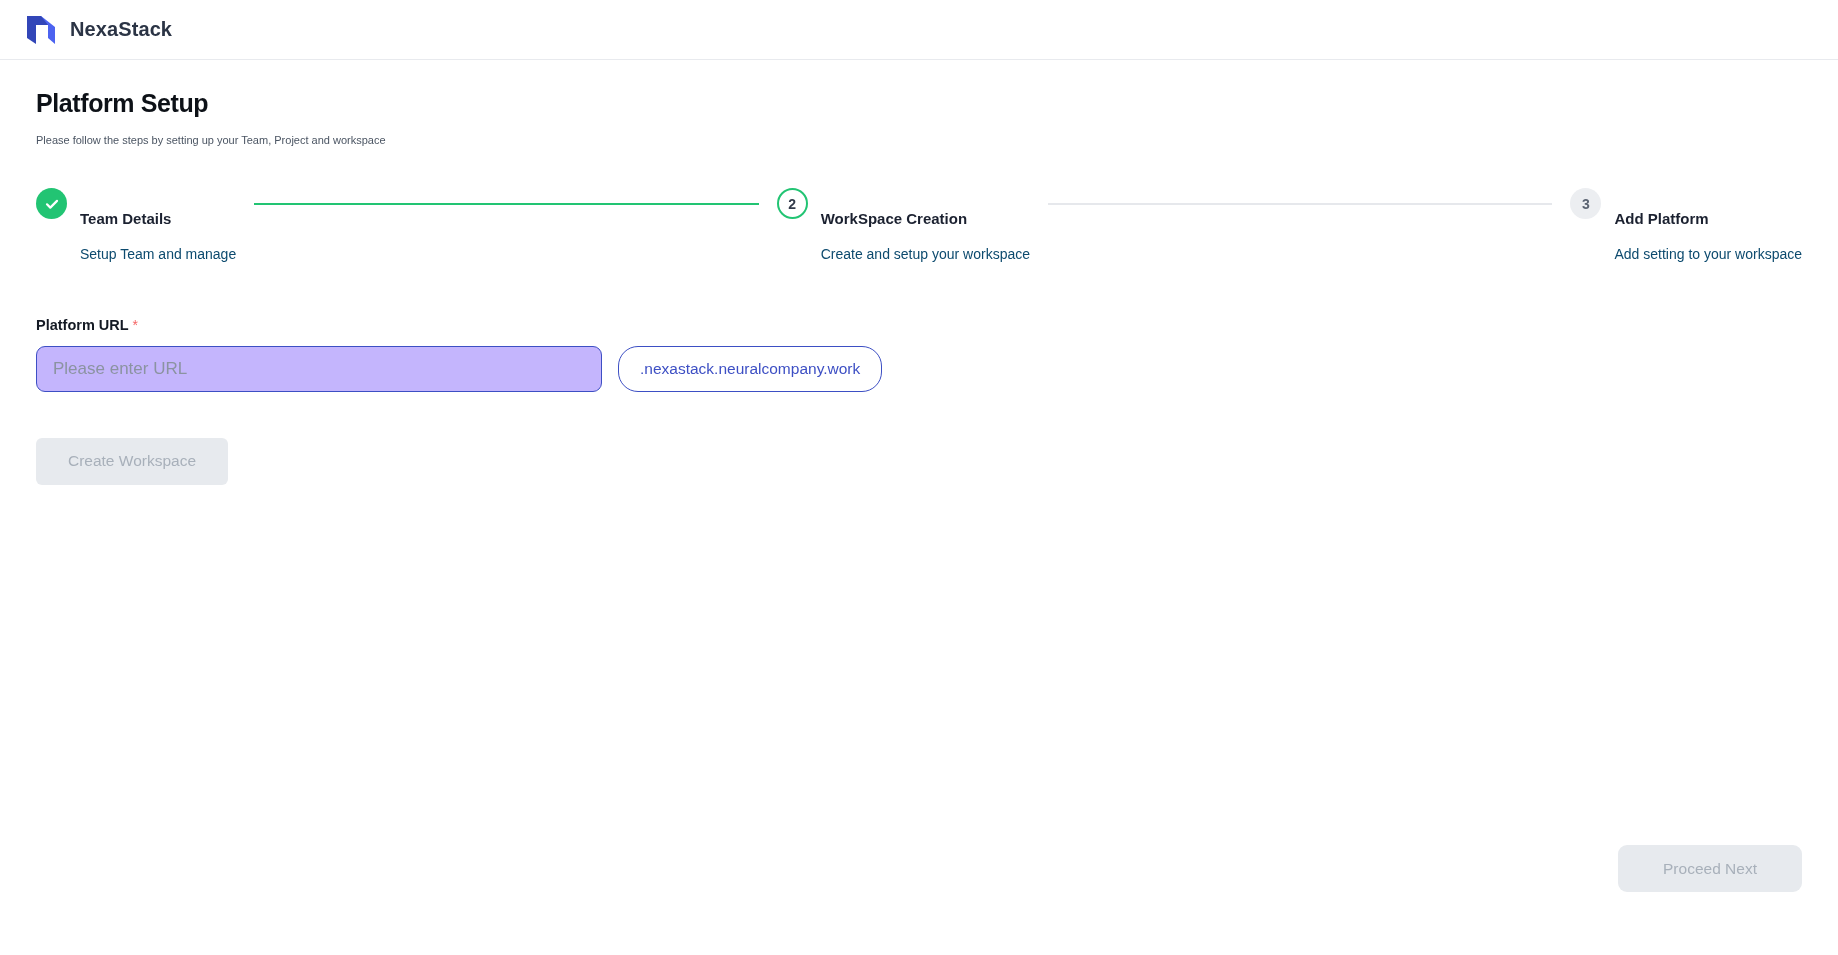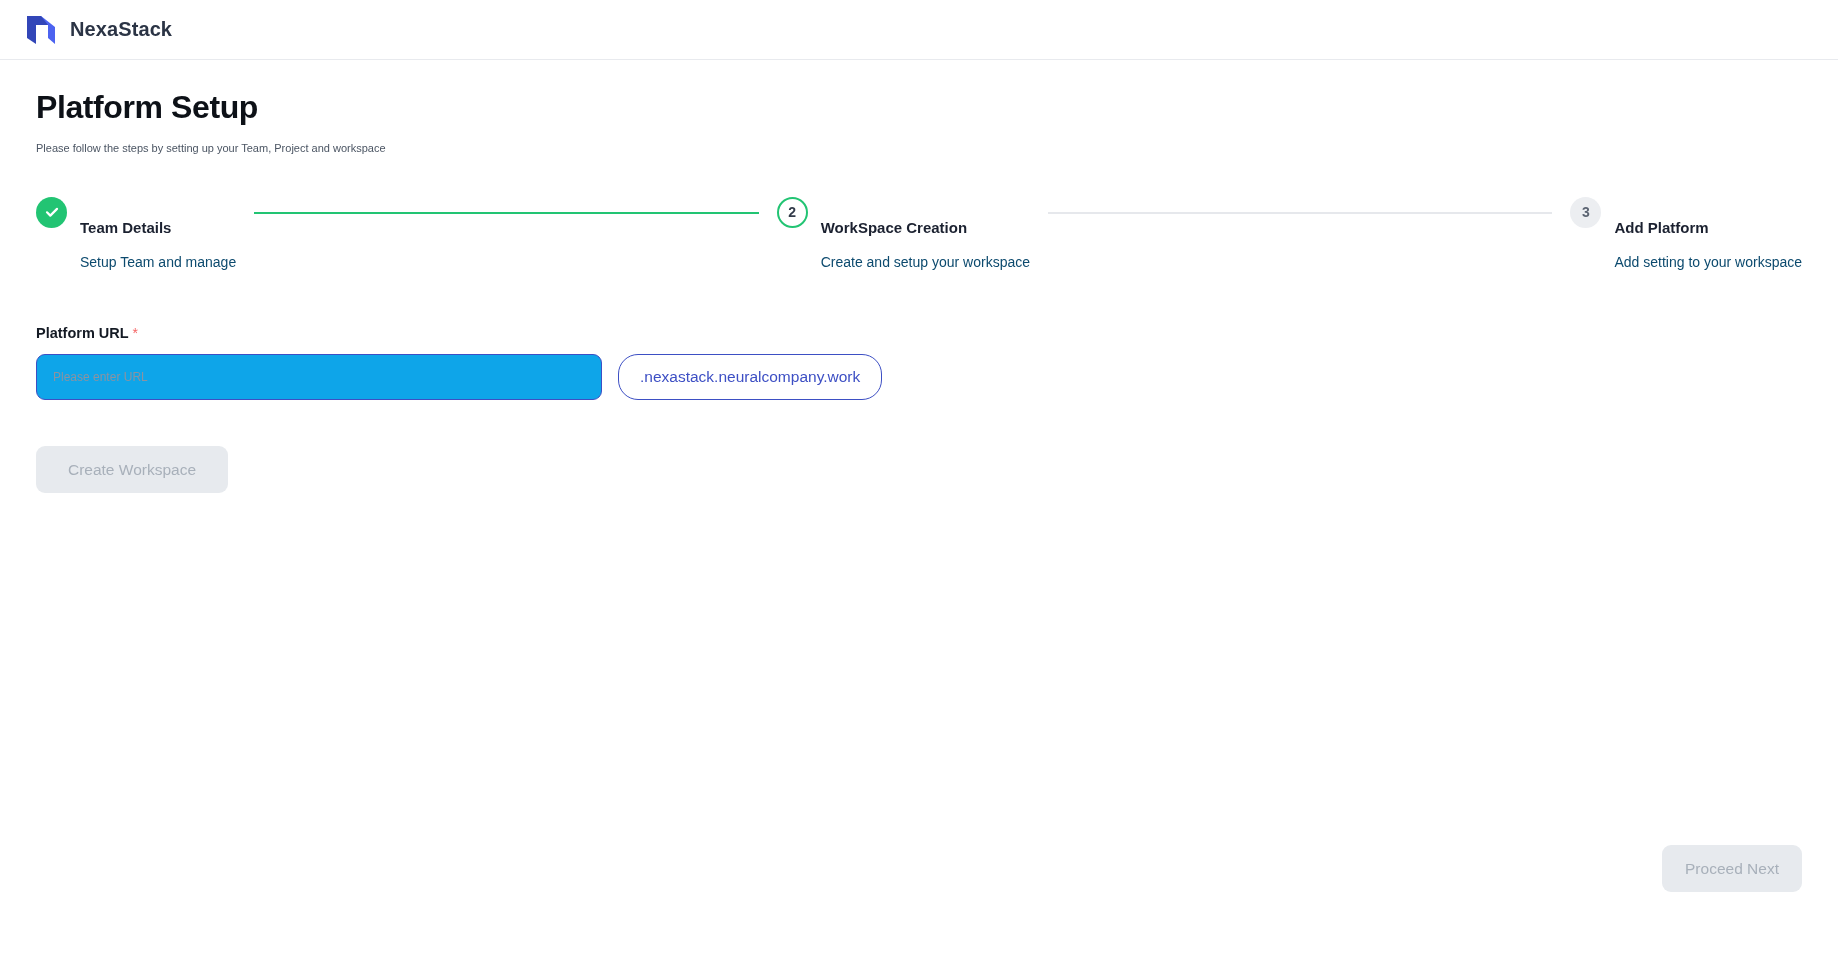--- a/index.html
+++ b/index.html
@@ -40,21 +40,21 @@
     font-weight: 600;
     color: #2b3445;
     letter-spacing: .1px;
   }
 
   
   .page {
     padding: 28px 36px 0 36px;
   }
   .page-title {
-    font-size: 32px;
+    font-size: 25px;
     font-weight: 700;
     letter-spacing: -0.4px;
     color: #0d1117;
     margin: 0;
     line-height: 1.2;
   }
   .page-subtitle {
     font-size: 11px;
     color: #4b5563;
     margin: 15px 0 0 0;
@@ -136,24 +136,24 @@
   }
   .req-star { color: #f56565; font-weight: 400; font-size: 14px; }
 
   .field-row { display: flex; align-items: center; gap: 16px; }
   .url-input {
     width: 566px;
     height: 46px;
     border: 1.6px solid #3d4fc4;
     border-radius: 9px;
     padding: 0 16px;
-    font-size: 12px;
+    font-size: 17px;
     font-family: "Liberation Sans", sans-serif;
     color: #2b3445;
-    background: #0ea5e9;
+    background: #c4b5fd;
     outline: none;
   }
   .url-input::placeholder { color: #8b93a1; }
   .url-suffix {
     height: 46px;
     border: 1.6px solid #3d4fc4;
     border-radius: 20px;
     display: flex;
     align-items: center;
     padding: 0 21px;
@@ -169,26 +169,27 @@
     font-family: "Liberation Sans", sans-serif;
     font-size: 15.5px;
     background: #e7eaee;
     color: #a8b0ba;
     cursor: default;
   }
   .create-btn {
     margin-top: 46px;
     width: 192px;
     height: 47px;
+    border-radius: 6px;
   }
   .proceed-btn {
     position: absolute;
     right: 36px;
     bottom: 63px;
-    width: 140px;
+    width: 184px;
     height: 47px;
   }
 </style>
 </head>
 <body>
 
 <div class="app-header">
   <div class="brand">
     <span>
       <svg class="brand-logo" viewBox="0 0 30 32" xmlns="http://www.w3.org/2000/svg">

